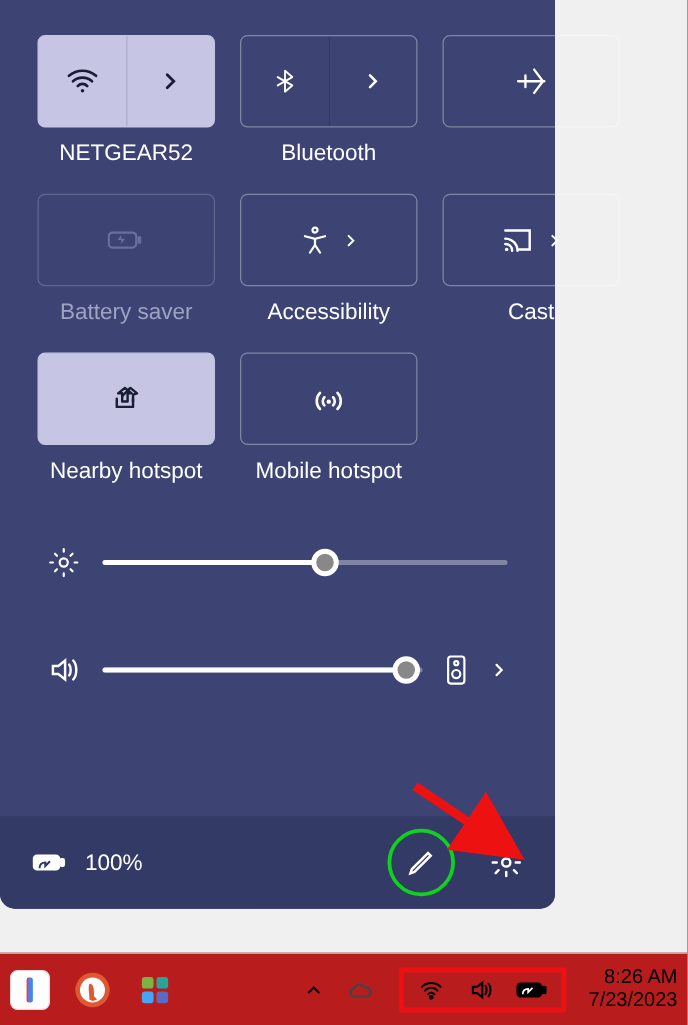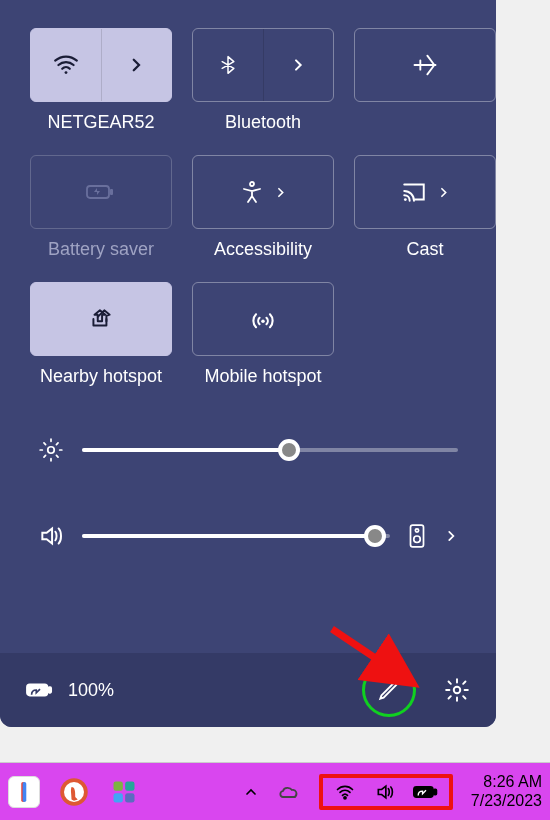--- a/index.html
+++ b/index.html
@@ -7,21 +7,21 @@
     width: 550px;
     height: 820px;
     background: #f0f0f0;
     font-family: "Segoe UI", Arial, sans-serif;
     position: relative;
     overflow: hidden;
   }
   .panel {
     position: absolute;
     left: 0; top: 0;
-    width: 496px;
+    width: 444px;
     height: 727px;
     background: #3d4474;
     border-radius: 0 0 12px 12px;
     display: flex;
     flex-direction: column;
     color: #fff;
   }
   .grid {
     padding: 28px 30px 0 30px;
     display: grid;
@@ -73,21 +73,21 @@
     gap:14px;
     text-align:center;
   }
   .spacer { flex:1; }
   .edit-ring {
     width:54px; height:54px; border:3px solid #10d020;
     border-radius:50%; display:flex; align-items:center; justify-content:center;
   }
   .taskbar {
     position:absolute; left:0; bottom:0; width:100%; height:58px;
-    background:#d946ef;
+    background:#b91c1c;
     display:flex; align-items:center; padding:0 8px; gap:18px;
     border-top:1px solid #ccc;
   }
   .taskbar .tray { flex:1; }
   .sysicons {
     display:flex; align-items:center; gap:16px;
     border:4px solid #e11; padding:4px 10px; border-radius:2px;
   }
   .clock { text-align:right; font-size:16px; color:#000; line-height:1.15;}
   .app-icon { width:32px; height:32px; display:flex; align-items:center; justify-content:center; border-radius:6px;}

